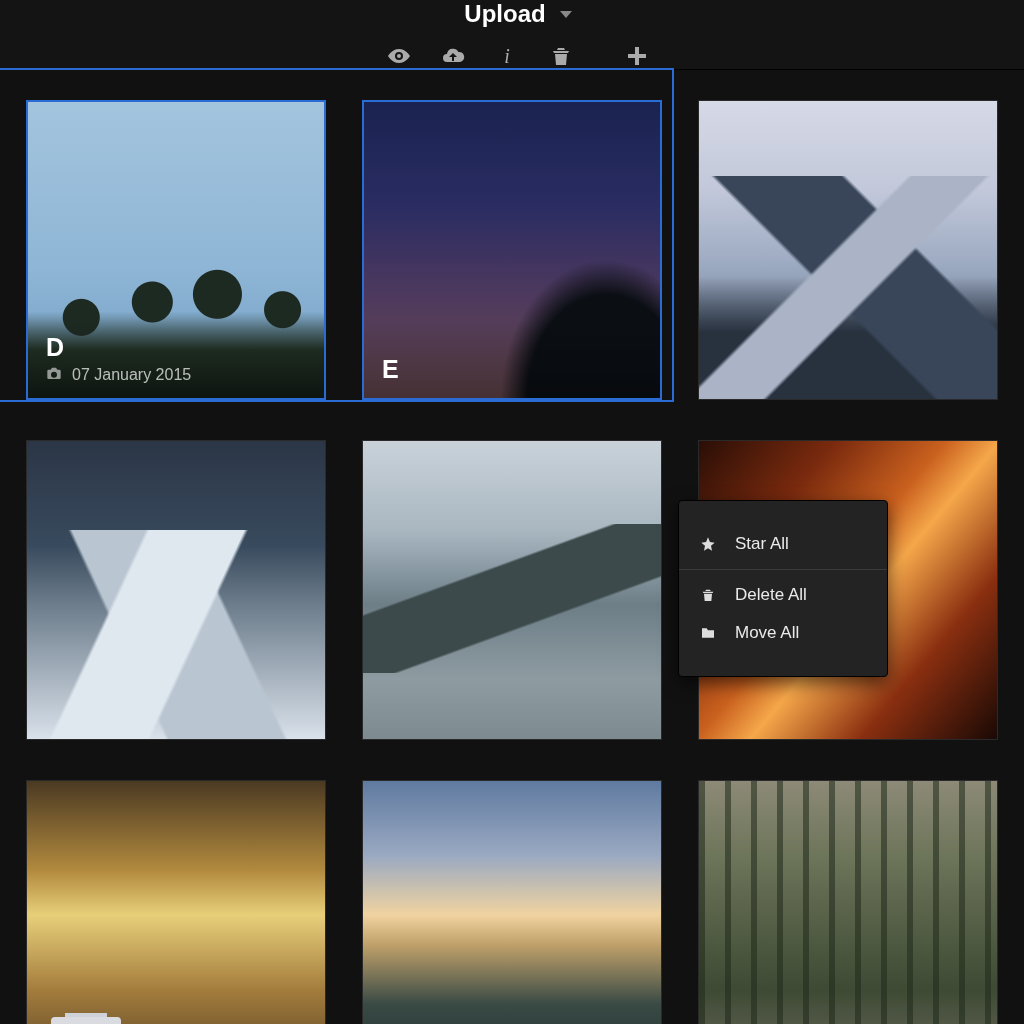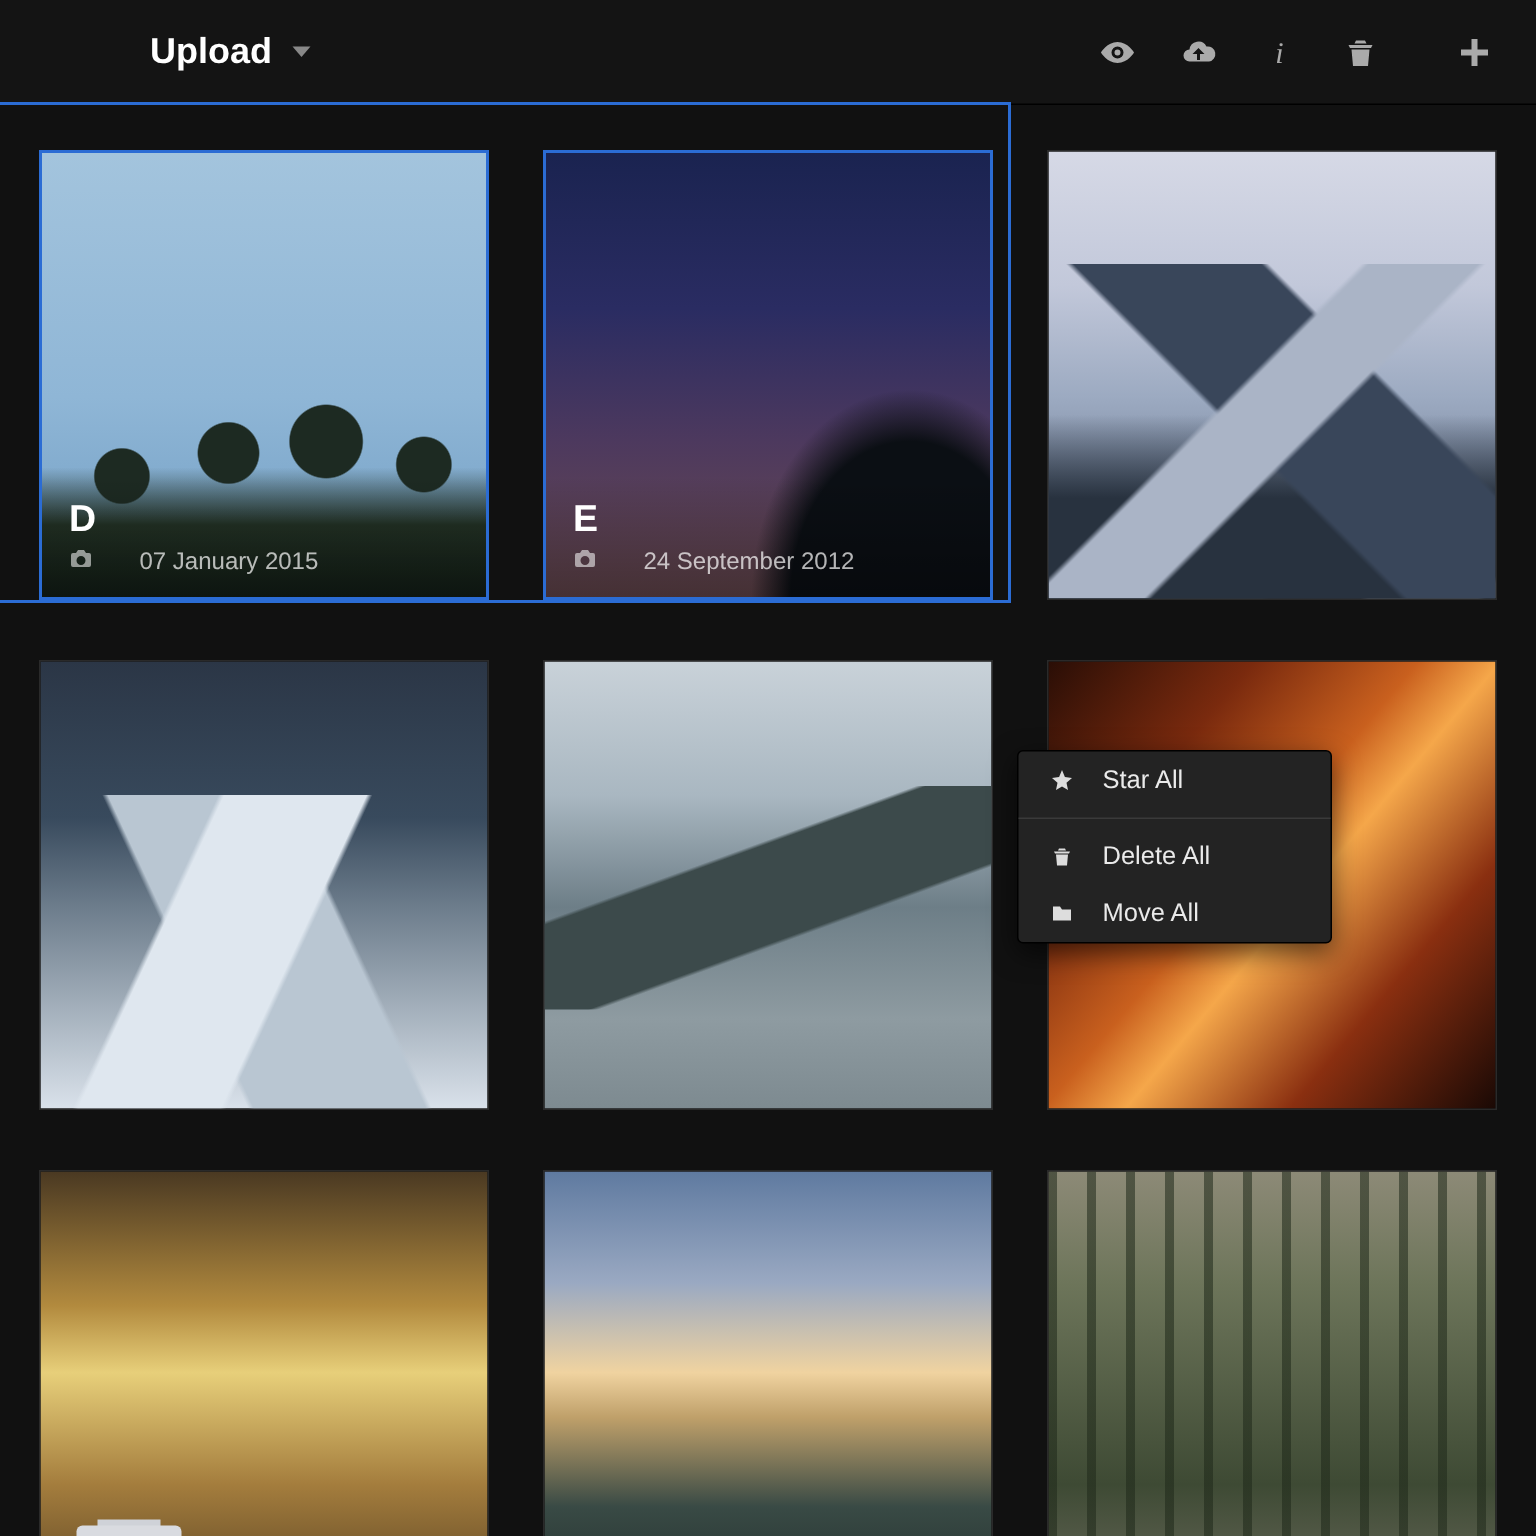--- a/index.html
+++ b/index.html
@@ -9,23 +9,24 @@
   background: #111;
   font-family: -apple-system, "Helvetica Neue", Arial, sans-serif;
   color: #ddd;
   overflow: hidden;
 }
 .toolbar {
   height: 70px;
   display: flex;
   align-items: center;
   justify-content: space-between;
-  padding: 0 28px 0 100px;
+  padding: 0 28px 0 40px;
   background: #141414;
   border-bottom: 1px solid #000;
+  flex-direction: column;
 }
 .upload-btn {
   display: flex;
   align-items: center;
   gap: 14px;
   font-size: 24px;
   font-weight: 600;
   color: #fff;
   cursor: pointer;
 }
@@ -90,38 +91,37 @@
   align-items: center;
   gap: 10px;
   margin-top: 4px;
 }
 .thumb .date-row .cam {
   color: rgba(255,255,255,0.55);
 }
 .thumb .date {
   font-size: 16px;
   color: rgba(255,255,255,0.7);
-  margin-left: 21px;
 }
 .sel-outline {
   position: absolute;
   border: 2px solid #2b6cd4;
   pointer-events: none;
 }
 
 .ctx {
   position: absolute;
   top: 430px;
   left: 678px;
   width: 210px;
   background: #232323;
   border: 1px solid #000;
   border-radius: 4px;
   box-shadow: 0 6px 18px rgba(0,0,0,0.6);
-  padding: 0 0;
+  padding: 24px 0;
   z-index: 50;
 }
 .ctx .item {
   display: flex;
   align-items: center;
   gap: 18px;
   padding: 9px 20px;
   font-size: 17px;
   color: #eaeaea;
   cursor: pointer;
@@ -241,26 +241,20 @@
                 <path d="M4 5h3l2-3h6l2 3h3a2 2 0 012 2v10a2 2 0 01-2 2H4a2 2 0 01-2-2V7a2 2 0 012-2zm8 3a4.5 4.5 0 100 9 4.5 4.5 0 000-9z"></path>
               </svg></span>
             <span class="date">07 January 2015</span>
           </div>
         </div>
       </div>
       <div class="thumb selected">
         <div class="img img-night"></div>
         <div class="overlay">
           <div class="title">E</div>
-          <div class="date-row">
-            <span class="cam"><svg viewBox="0 0 24 20">
-                <path d="M4 5h3l2-3h6l2 3h3a2 2 0 012 2v10a2 2 0 01-2 2H4a2 2 0 01-2-2V7a2 2 0 012-2zm8 3a4.5 4.5 0 100 9 4.5 4.5 0 000-9z"></path>
-              </svg></span>
-            <span class="date">24 September 2012</span>
-          </div>
         </div>
       </div>
       <div class="thumb">
         <div class="img img-mtn1"></div>
       </div>
       <div class="thumb">
         <div class="img img-snow"></div>
       </div>
       <div class="thumb">
         <div class="img img-mist"></div>

